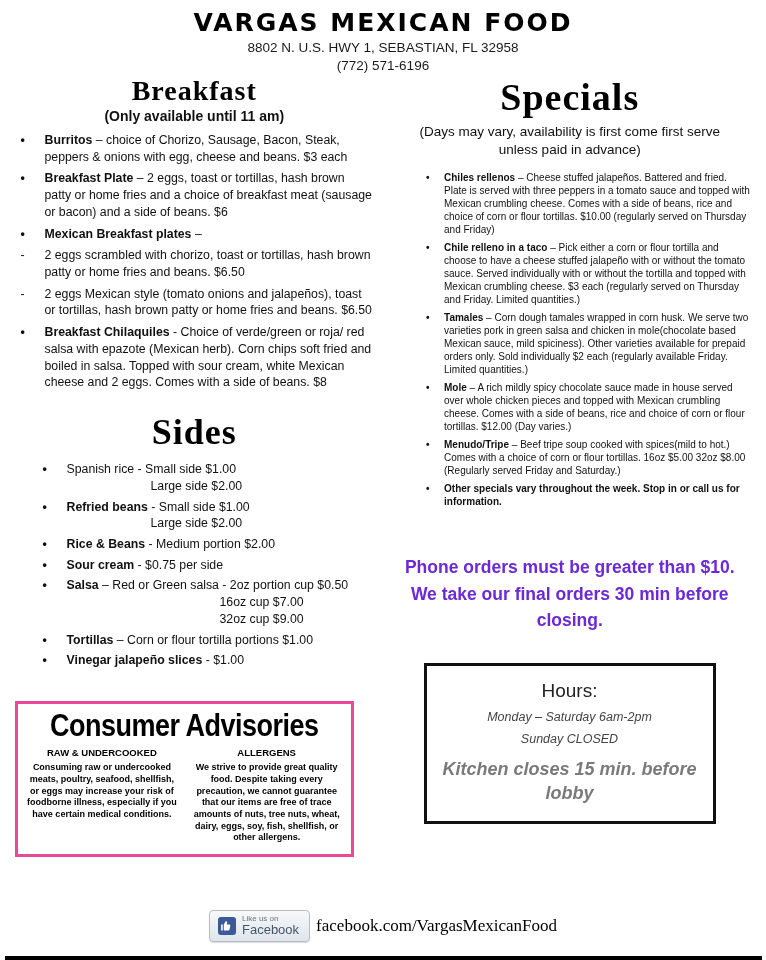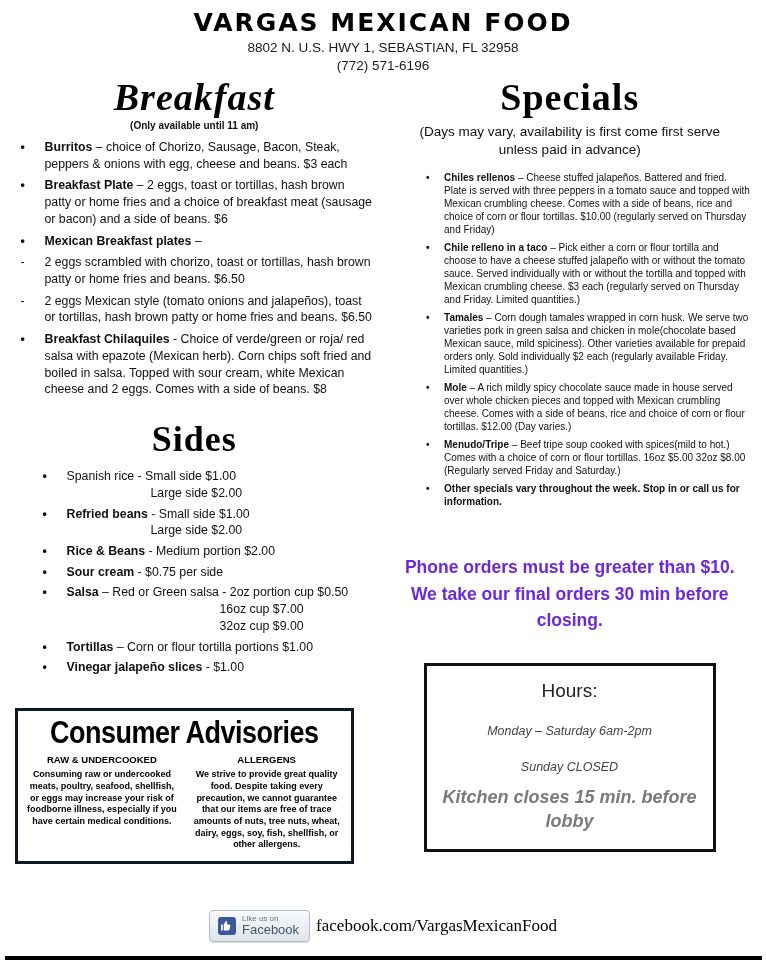--- a/index.html
+++ b/index.html
@@ -19,26 +19,26 @@
 
   
   .columns { display:flex; align-items:flex-start; margin-top:2px; }
   .col-left  { width:380px; padding:0 6px 0 10px; }
   .col-right { width:386px; padding:0 10px 0 8px; }
 
   h2.section-title {
     font-family:"Liberation Serif", serif; font-weight:bold; text-align:center;
     letter-spacing:1px; color:#000;
   }
-  .breakfast-title { font-size:38px;font-style:italic; }
+  .breakfast-title { font-size:28px; }
   .sides-title     { font-size:36px; margin-top:20px; margin-bottom:8px; }
   .specials-title  { font-size:38px; margin-bottom:4px; }
 
   .section-sub { text-align:center; }
-  .breakfast-sub { font-size:10px; font-weight:bold; margin:1px 0 8px; }
+  .breakfast-sub { font-size:14px; font-weight:bold; margin:1px 0 8px; }
   .specials-sub  { font-size:13.5px; line-height:1.35; padding:0 26px; margin-bottom:12px; }
 
   
   ul.menu-list { list-style:none; }
   ul.menu-list li { position:relative; padding-left:30px; font-size:12.3px; line-height:1.36; margin-bottom:5px; }
   ul.menu-list li::before { content:"\2022"; position:absolute; left:6px; top:0; font-weight:bold; }
   ul.menu-list li.dash::before { content:"-"; font-weight:normal; }
   .item-name { font-weight:bold; }
   .item-name.plain { font-weight:normal; }
 
@@ -47,21 +47,21 @@
   .cont { white-space:pre-line; }
   .cont.c84  { margin-left:84px; }
   .cont.c153 { margin-left:153px; }
 
   ul.specials-list { margin-left:30px; }
   ul.specials-list li { padding-left:26px; font-size:10px; line-height:1.3; margin-bottom:5px; }
   ul.specials-list li::before { left:8px; }
 
   
   .advisory {
-    border:3px solid #0f172a; margin-top:32px; margin-right:20px;
+    border:3px solid #ec4899; margin-top:32px; margin-right:20px;
     padding:4px 8px 10px; background:#fff;
   }
   .advisory-title {
     text-align:center; font-weight:800; font-size:27px; letter-spacing:-0.5px;
     transform:scaleY(1.18); transform-origin:top center; margin-bottom:8px;
     font-family:"Liberation Sans", sans-serif; color:#000;
   }
   .advisory-cols { display:flex; gap:12px; margin-top:2px; }
   .advisory-col { flex:1; text-align:center; font-size:9px; font-weight:bold; line-height:1.3; color:#000; }
   .advisory-col-title { font-size:9.5px; font-weight:bold; margin-bottom:3px; }
@@ -69,21 +69,21 @@
   
   .phone-note {
     font-size:17.5px; font-weight:bold; text-align:center;
     margin:46px 14px 0; line-height:1.5; color:#6d28d9;
   }
   .hours-box {
     width:292px; border:3px solid #111; margin:30px 36px 0 auto;
     padding:14px 10px 16px; text-align:center; background:#fff;
   }
   .hours-title { font-size:19px; color:#222; font-weight:normal; }
-  .hours-line { font-style:italic; font-size:12.5px; color:#444; margin-top:22px; }
+  .hours-line { font-style:italic; font-size:12.5px; color:#444; margin-top:8px; }
   .hours-kitchen { font-style:italic; font-weight:bold; font-size:18px; color:#7a7a7a; margin-top:12px; line-height:1.3; }
 
   
   footer {
     position:absolute; left:0; right:0; bottom:14px;
     display:flex; align-items:center; justify-content:center; gap:6px;
   }
   .fb-badge {
     display:flex; align-items:center; gap:6px; cursor:pointer;
     background:linear-gradient(#f7f9fb,#dfe5ec); border:1px solid #b5bdc9;

